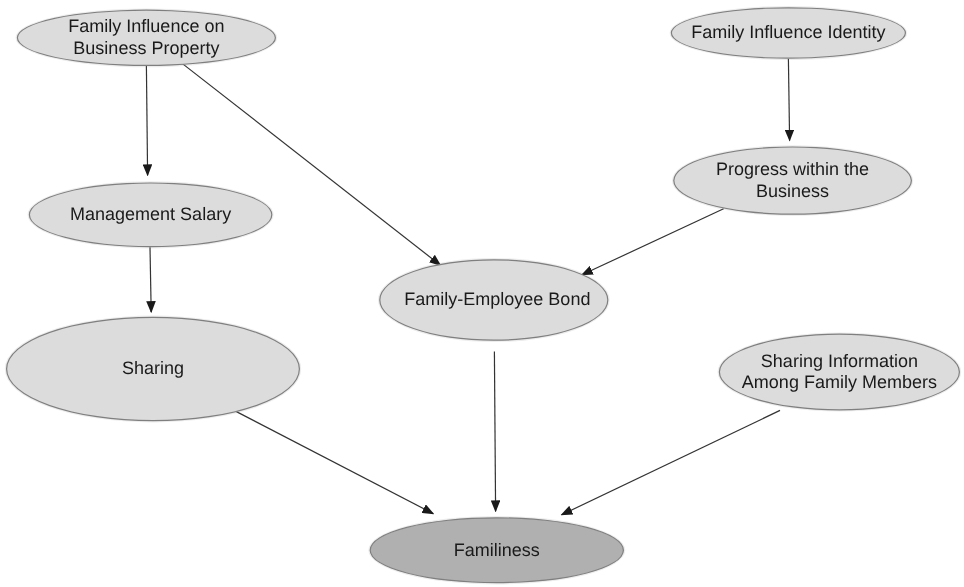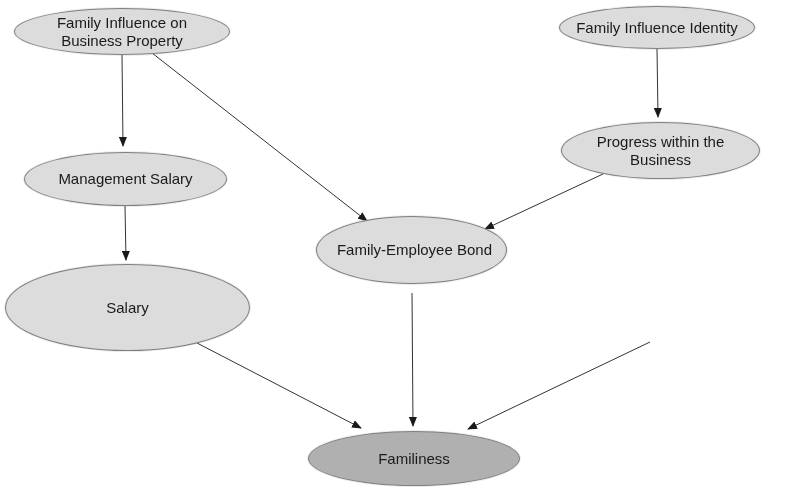--- a/index.html
+++ b/index.html
@@ -89,21 +89,24 @@
 
   <div class="node" style="left:561px; top:122px; width:199px; height:57px;justify-content:flex-end;">
     <span class="node-label">Progress within the Business</span>
   </div>
 
   <div class="node" style="left:316px; top:216px; width:191px; height:68px;justify-content:flex-end;">
     <span class="node-label">Family-Employee Bond</span>
   </div>
 
   <div class="node" style="left:5px; top:264px; width:245px; height:87px;">
-    <span class="node-label">Salary</span>
+    <span class="node-label">Sharing</span>
   </div>
 
+  <div class="node" style="left:599px; top:278px; width:201px; height:64px;">
+    <span class="node-label">Sharing Information Among Family Members</span>
+  </div>
 
   <div class="node highlight" style="left:308px; top:431px; width:212px; height:55px;align-items:center;">
     <span class="node-label">Familiness</span>
   </div>
 
 </div>
 
 </body></html>

